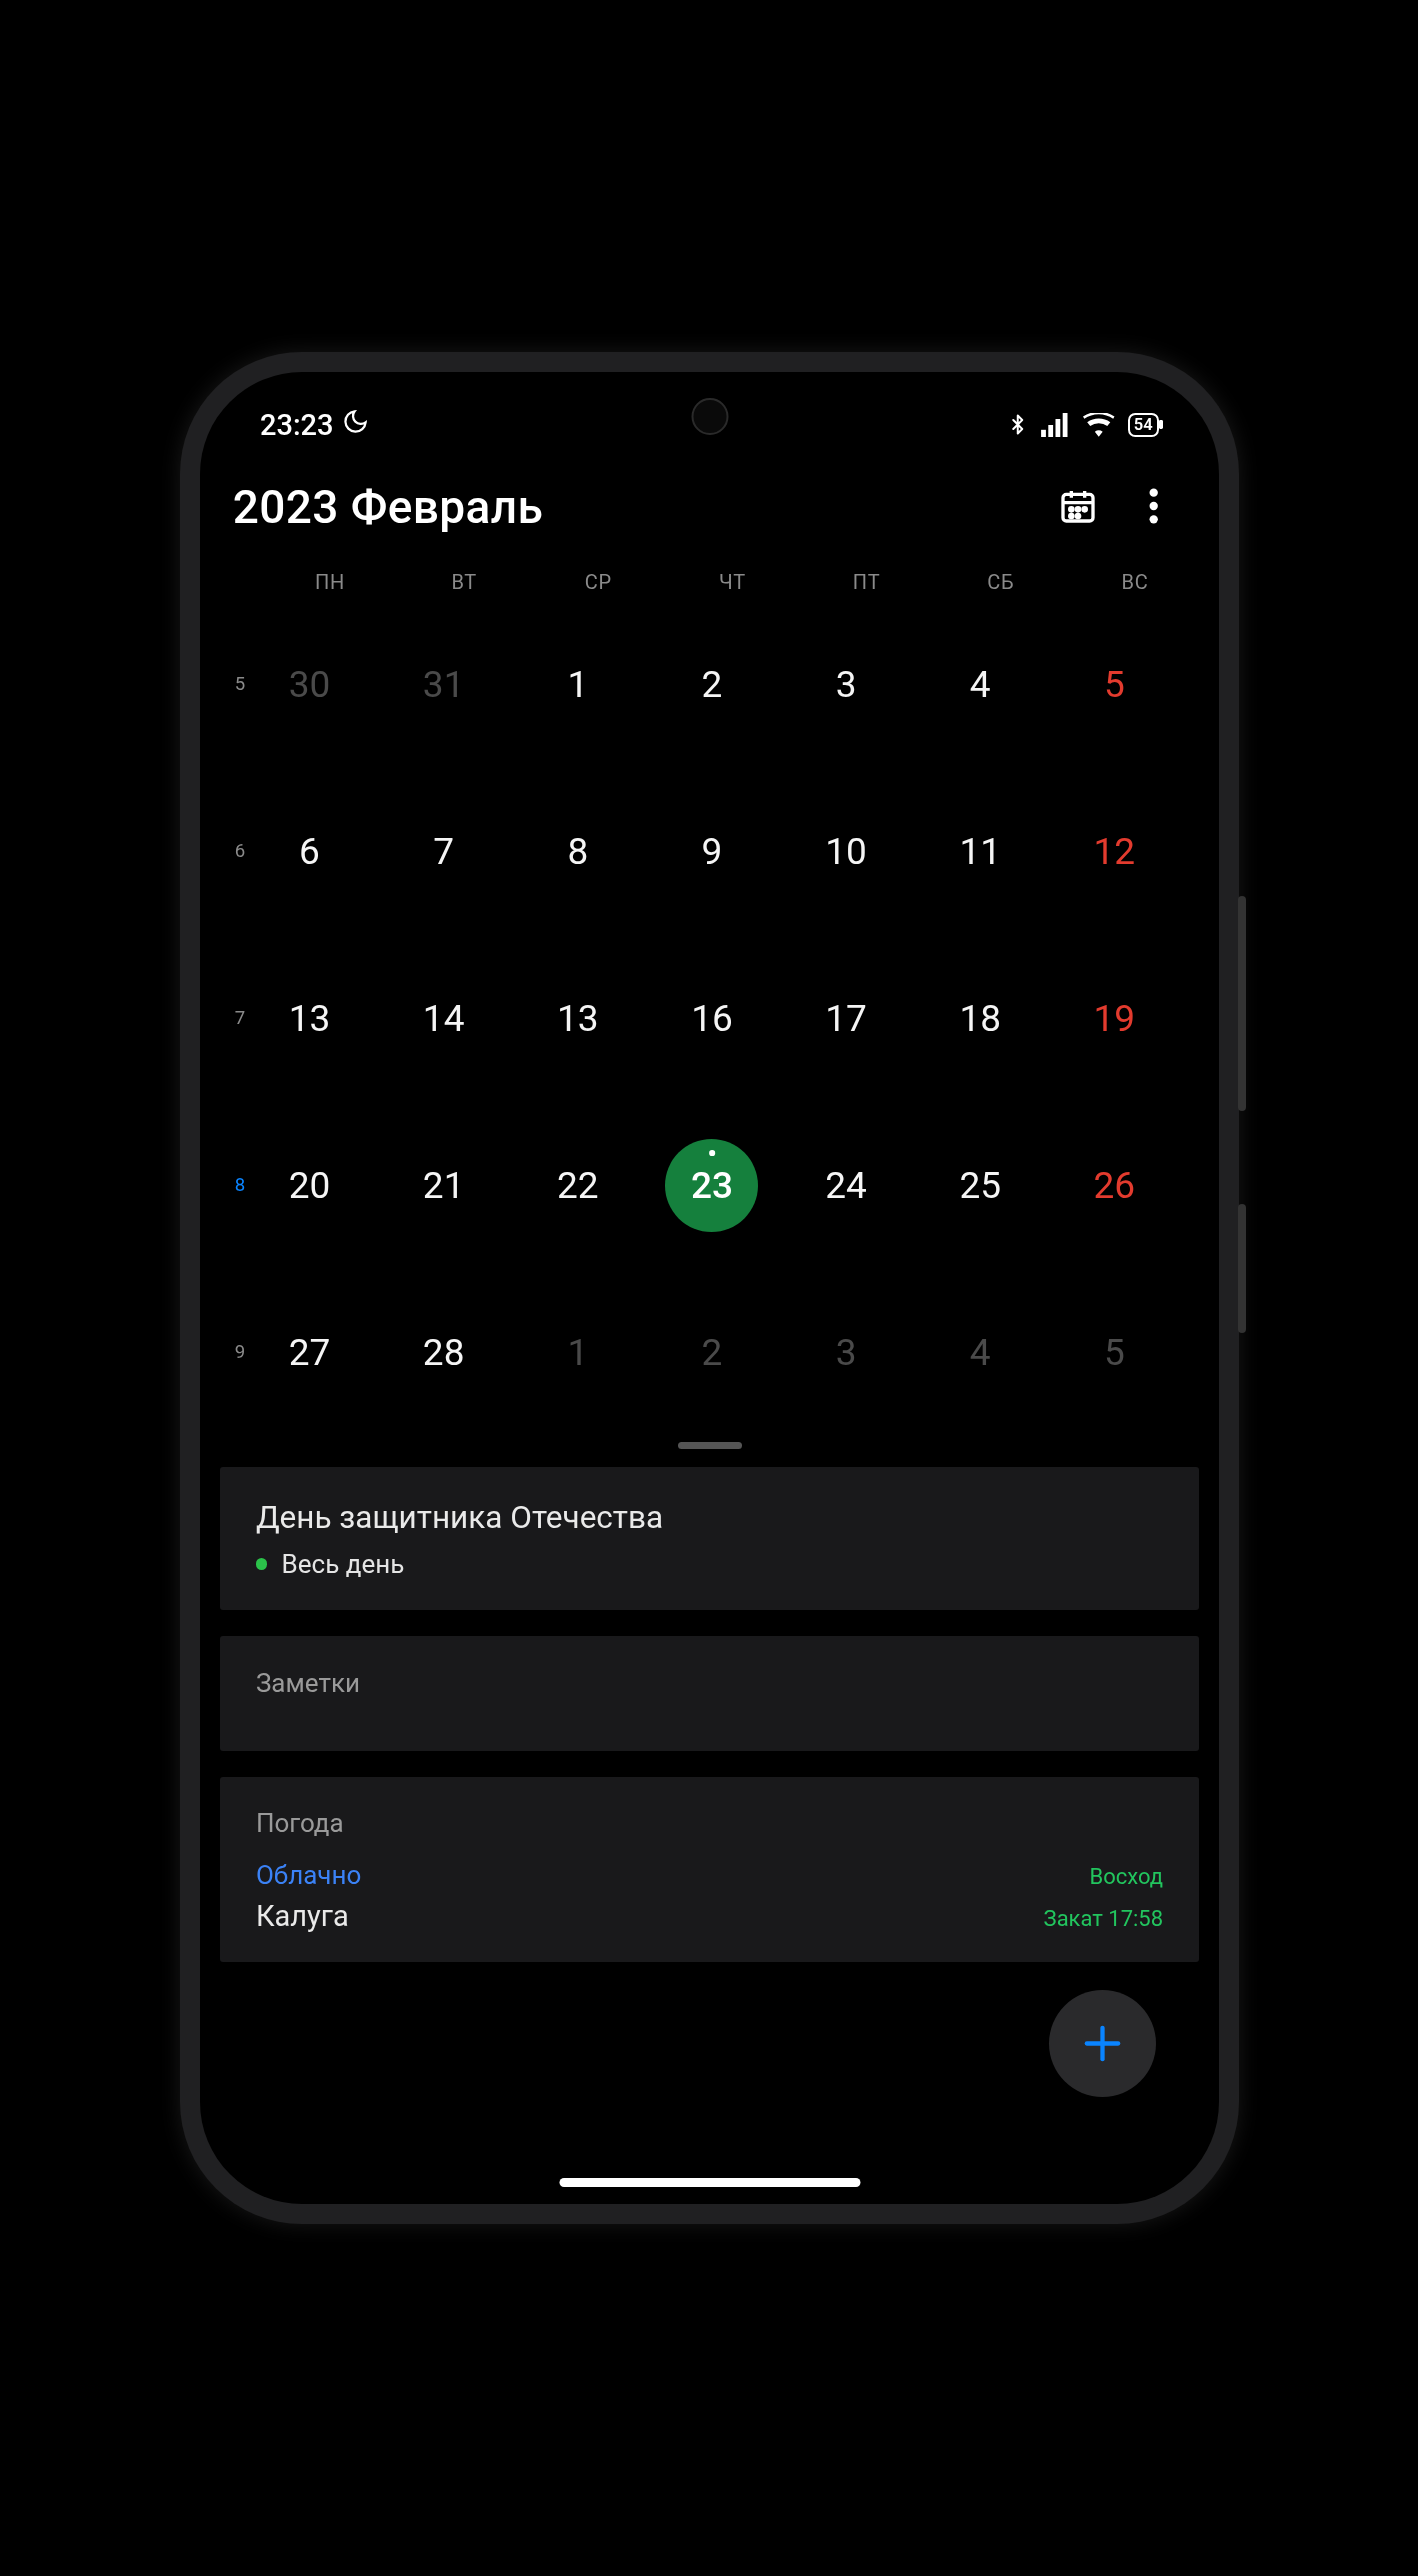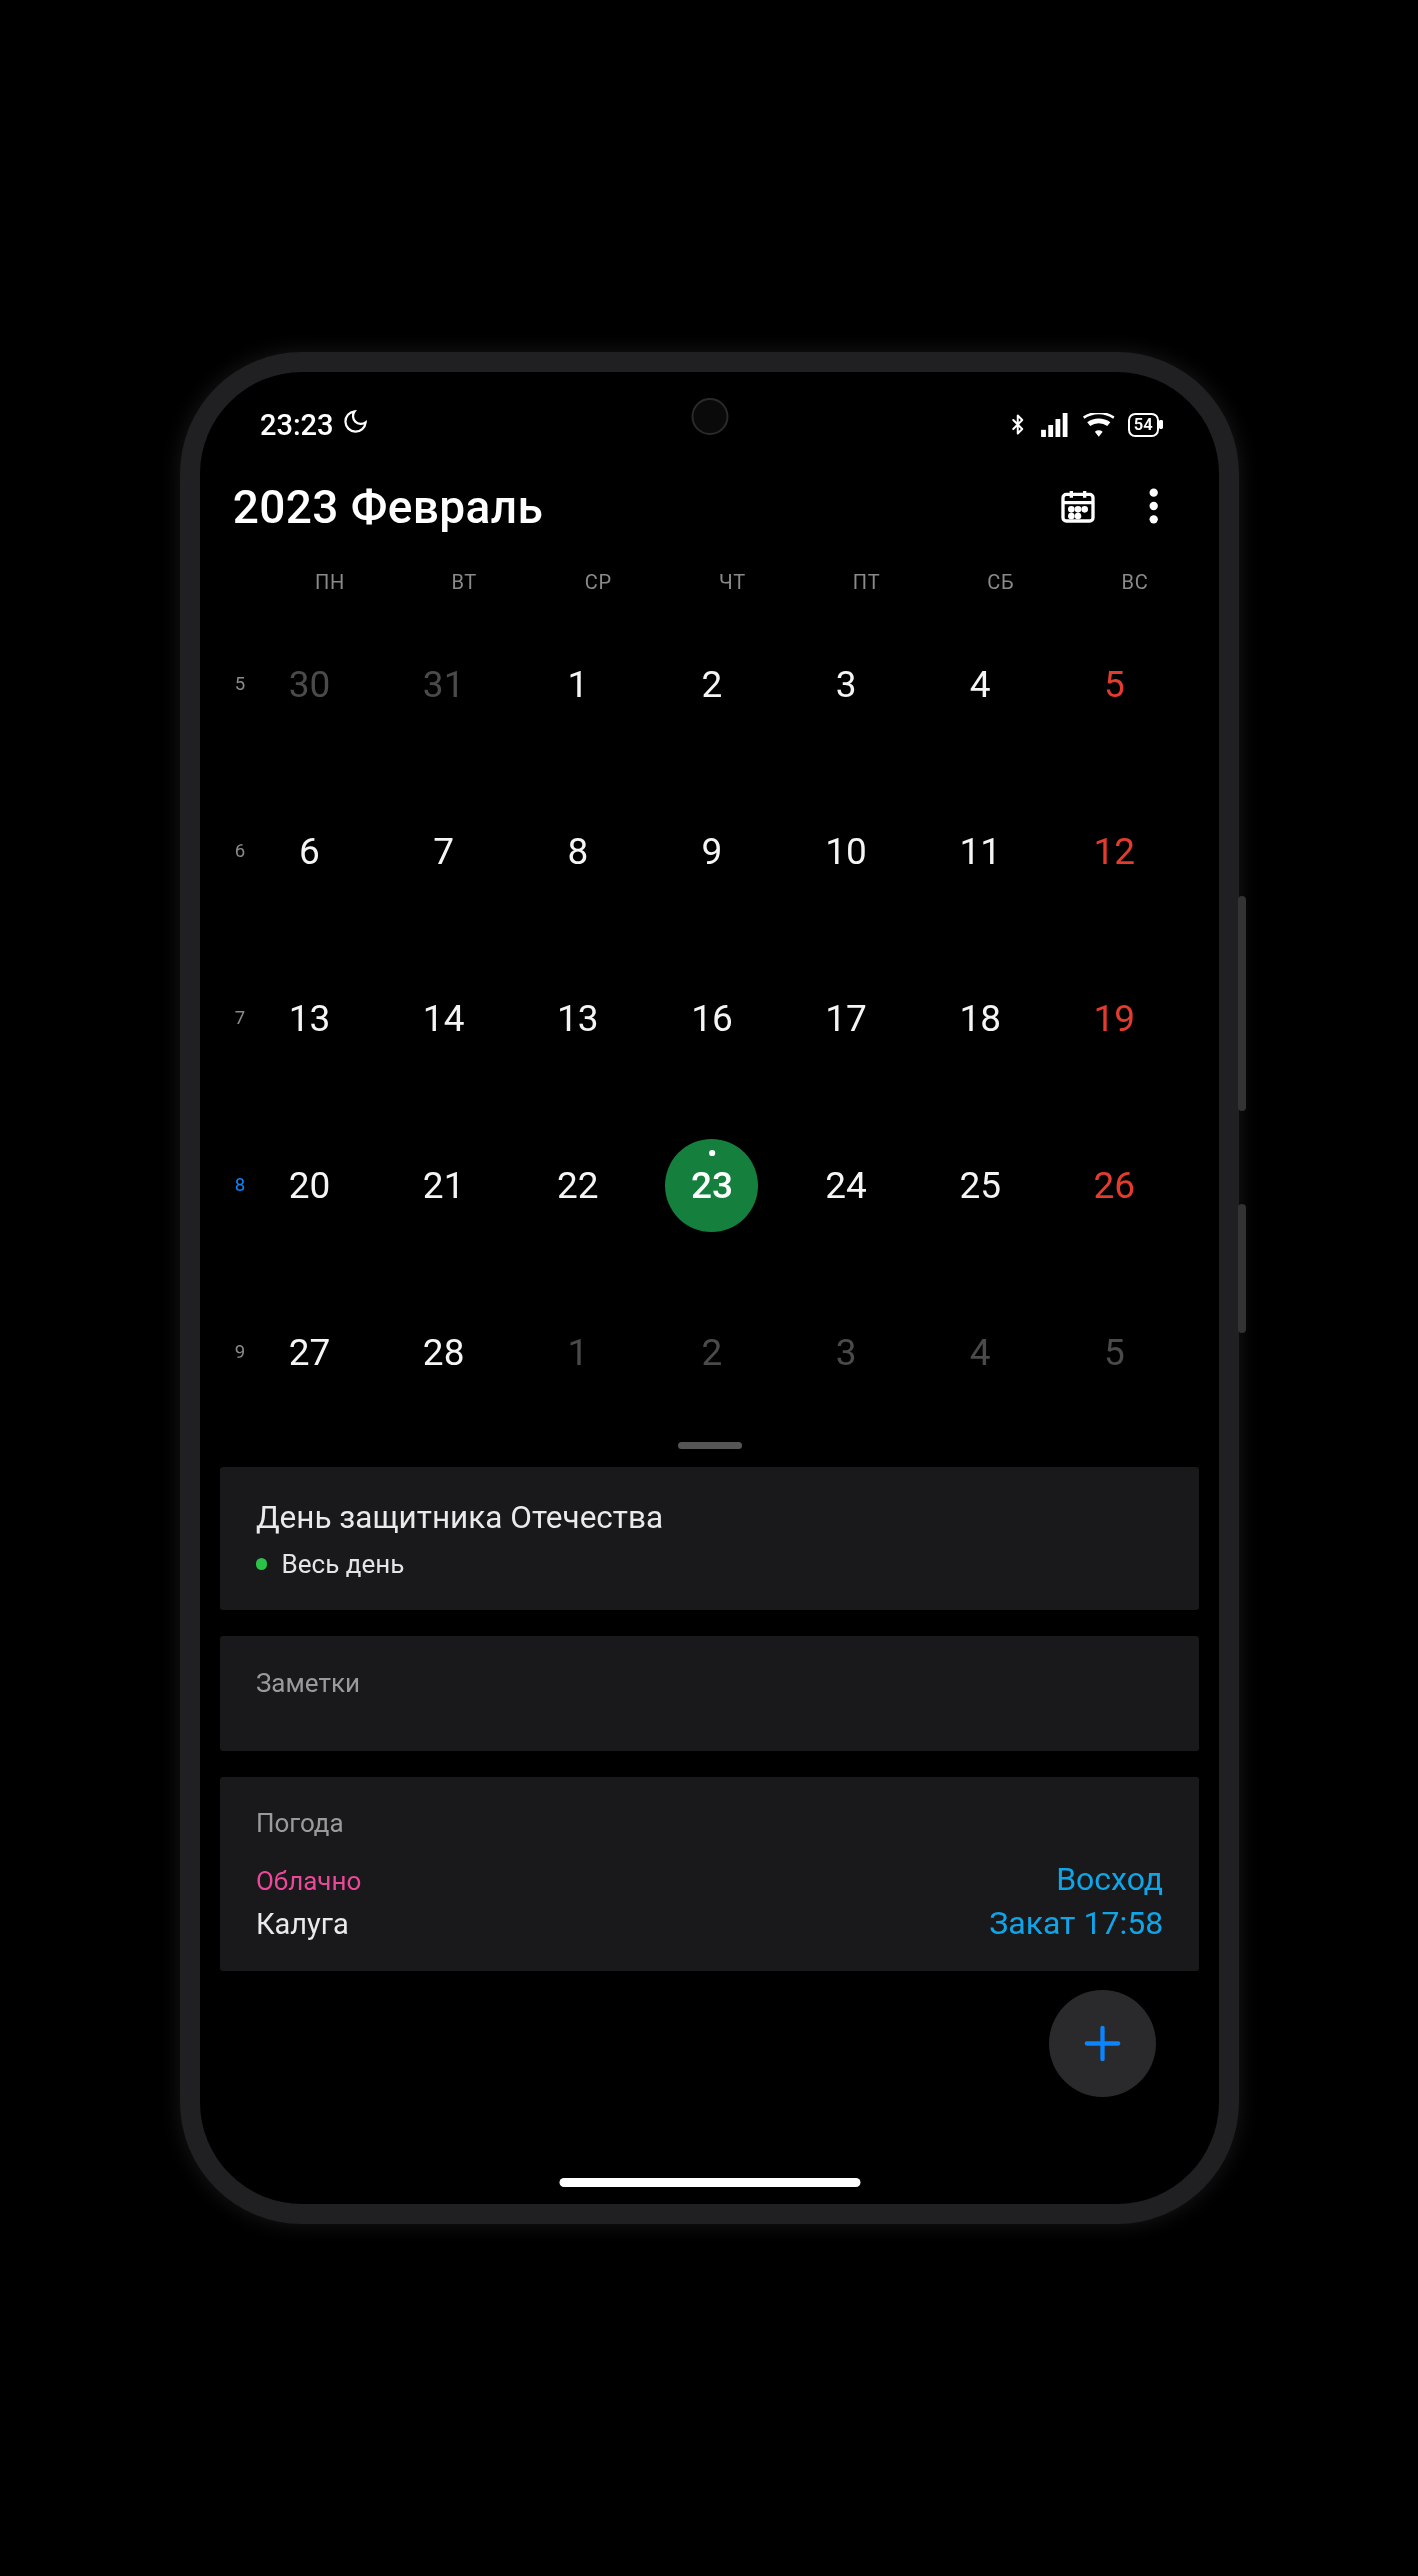--- a/index.html
+++ b/index.html
@@ -191,22 +191,22 @@
   .task-circle {
     width: 36px; height: 36px;
     border: 2.9px solid #6a6a6a;
     border-radius: 50%;
     flex-shrink: 0;
   }
   .task-placeholder { font-size: 29px; color: #7a7a7a; }
   .weather-card { position: relative; padding-bottom: 29px; }
   .temp { font-size: 46px; font-weight: 400; margin: 4.3px 0 10px 0; }
   .wx-row { display: flex; justify-content: space-between; align-items: baseline; }
-  .wx-left { font-size: 26px; color: #ec4899; }
-  .wx-right { font-size: 32px; color: #0ea5e9; text-align: right; }
+  .wx-left { font-size: 26px; color: #3b82f6; }
+  .wx-right { font-size: 22px; color: #22c55e; text-align: right; }
   .city { font-size: 29px; color: #eaeaea; margin-top: 8.6px; }
   
   .fab {
     position: absolute;
     right: 63px;
     bottom: 107px;
     width: 107px;
     height: 107px;
     background: #2a2a2c;
     border-radius: 50%;

